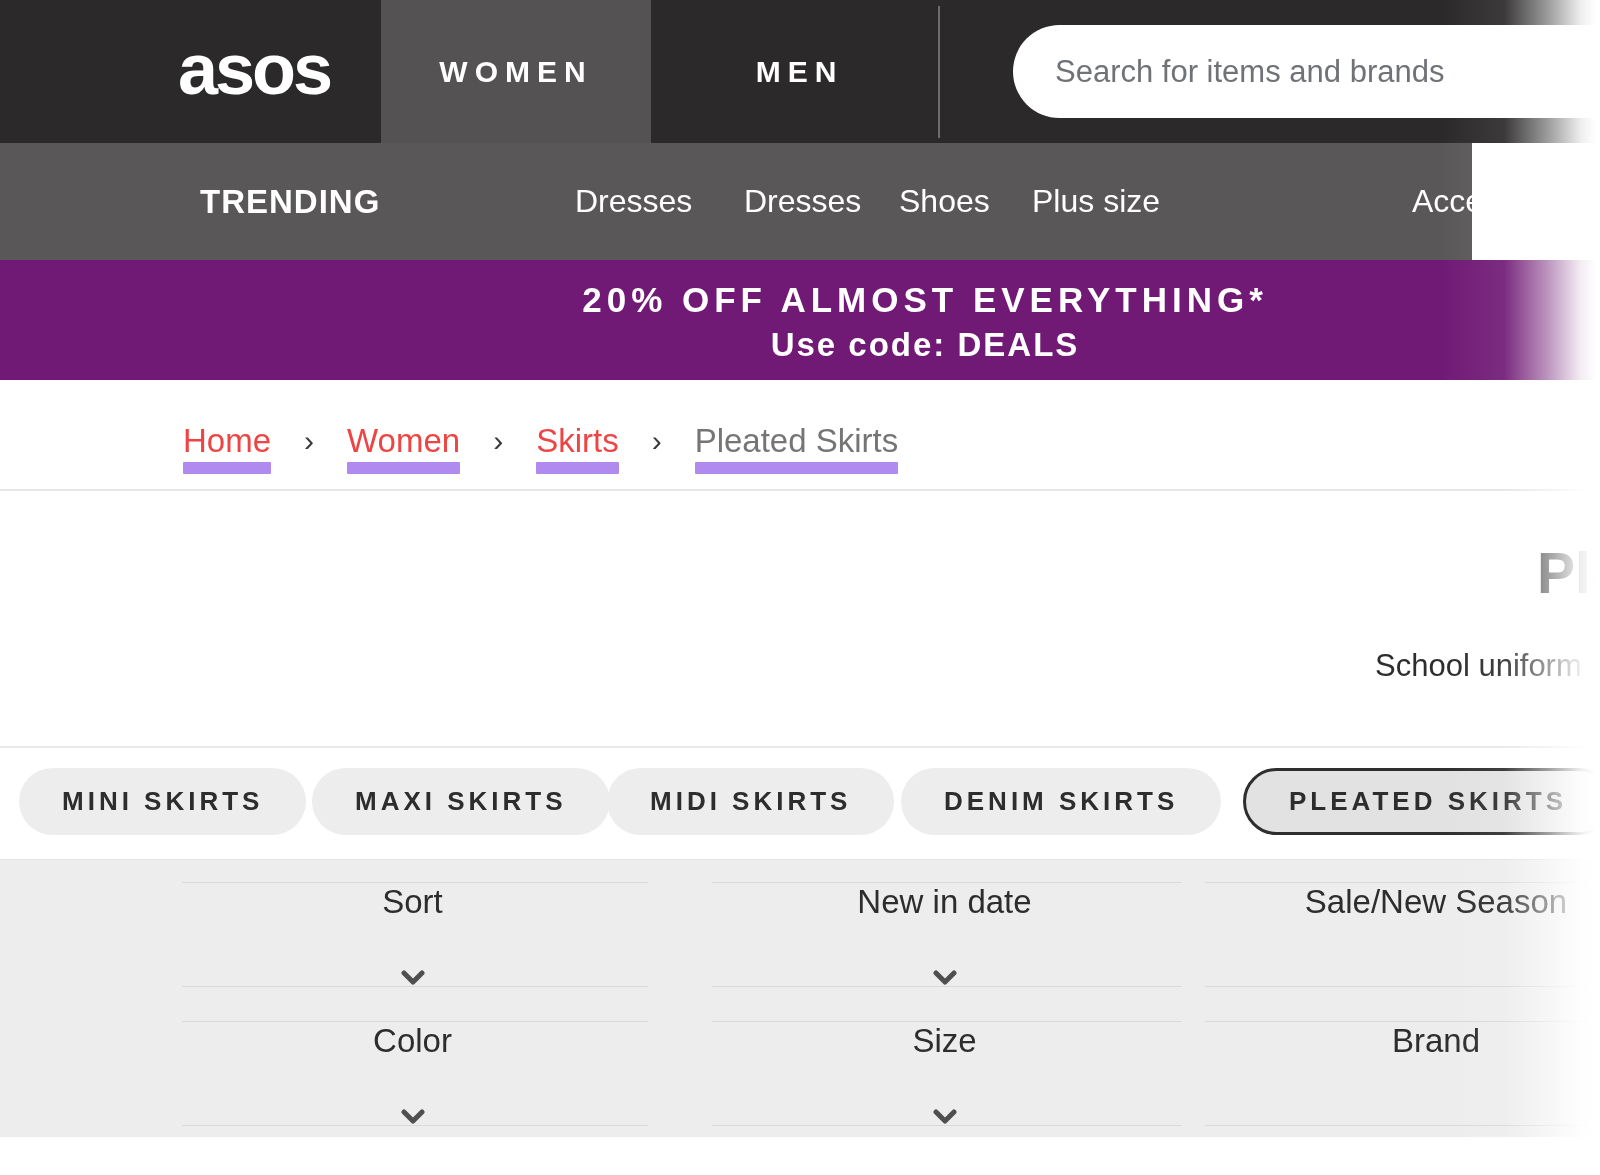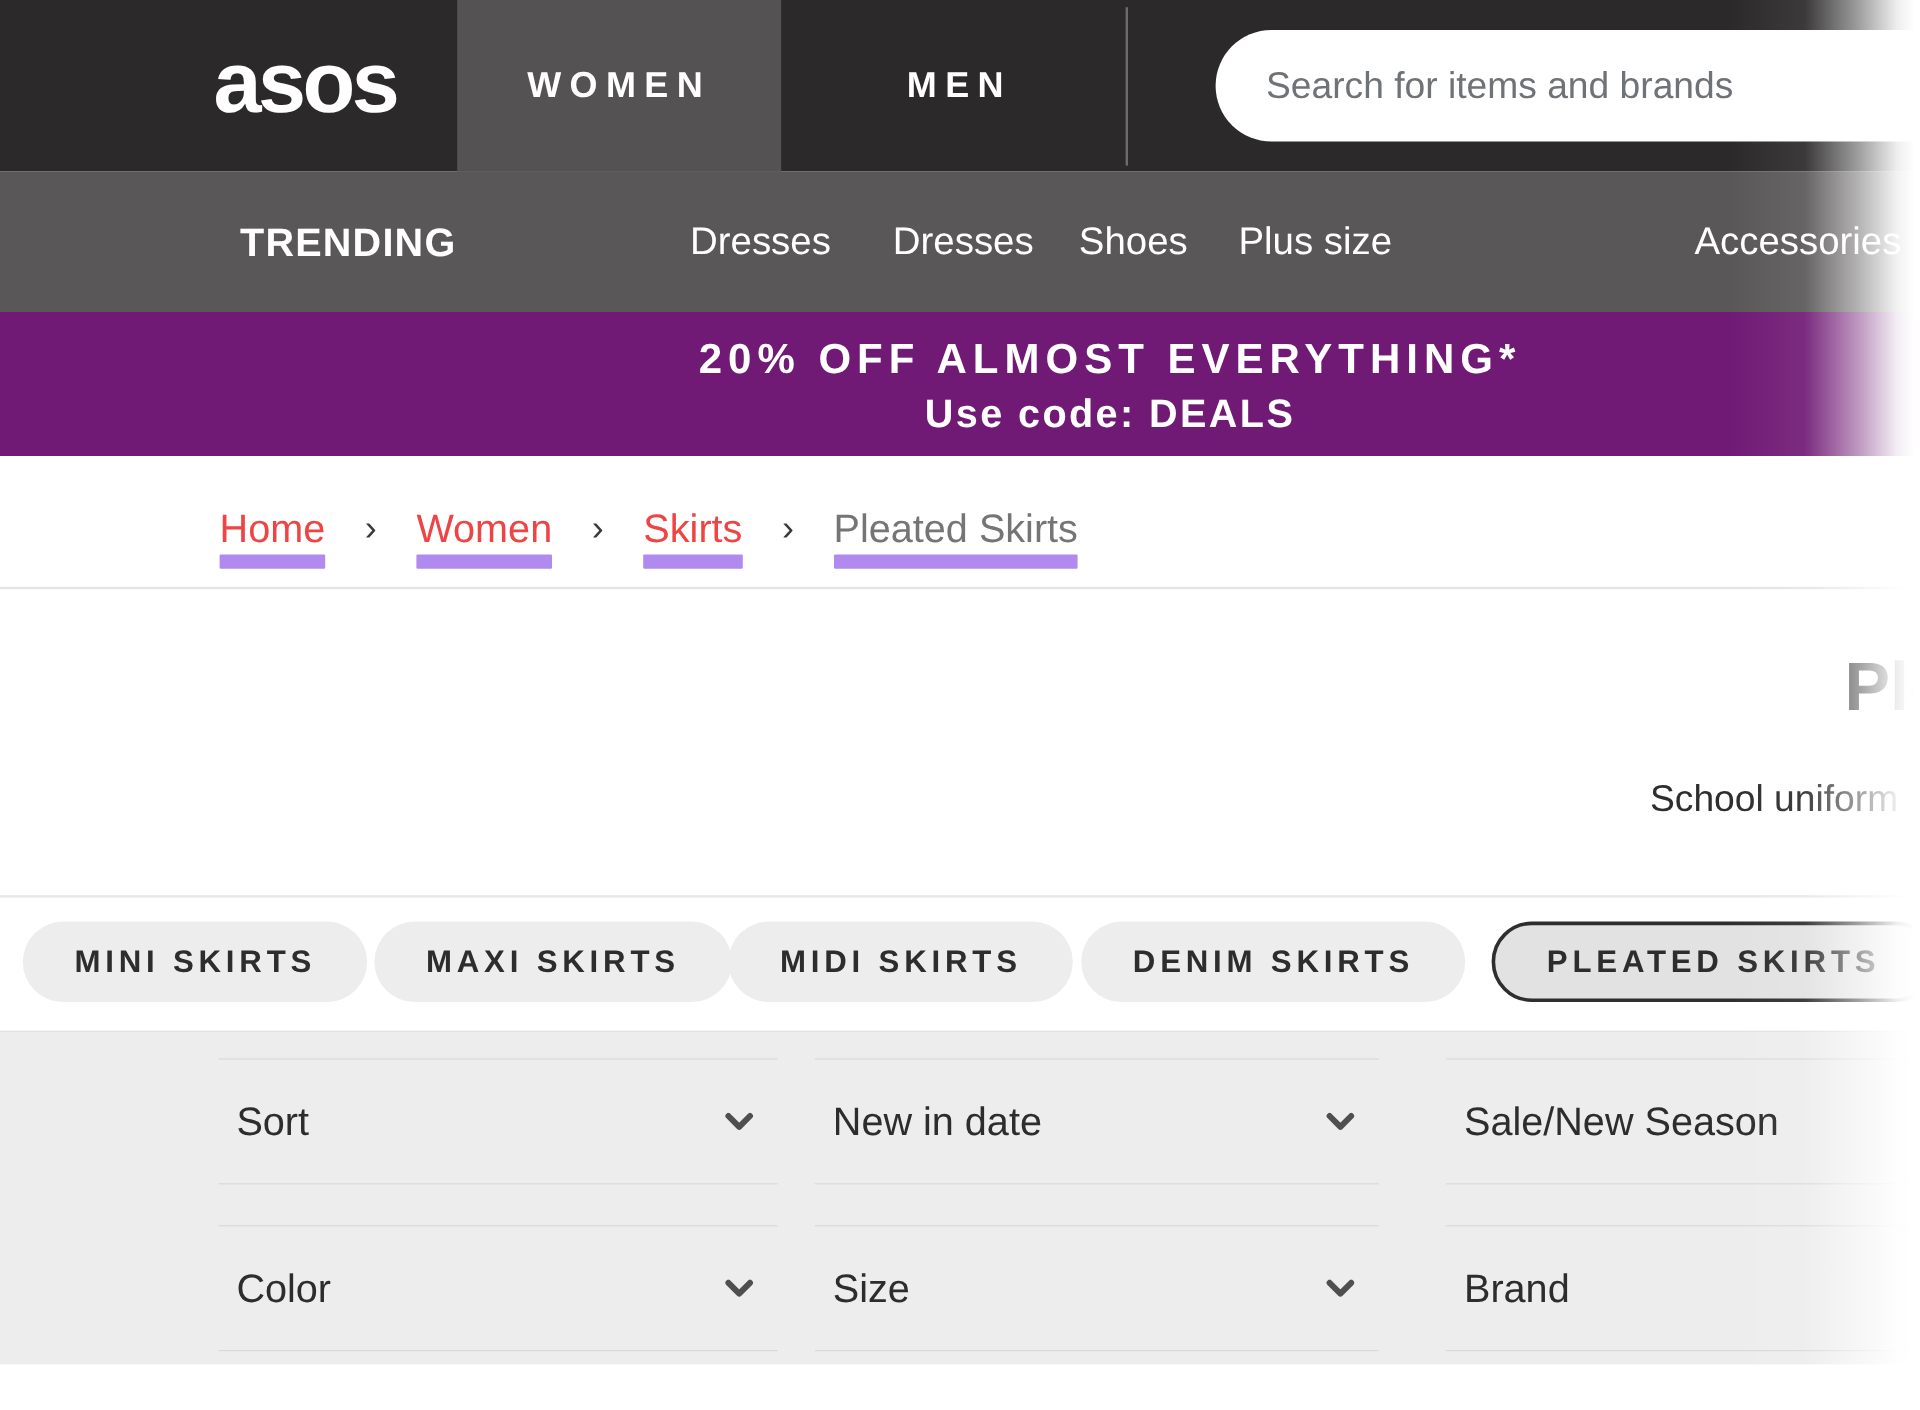--- a/index.html
+++ b/index.html
@@ -23,21 +23,21 @@
   .tab-men   { left:651px; width:297px; background:transparent; }
   .header-vdivider { position:absolute; left:938px; top:6px; width:2px; height:132px; background:#6e6b6c; }
   .search-pill {
     position:absolute; left:1013px; top:25px; width:650px; height:93px;
     background:#fff; border:none; border-radius:47px; outline:none;
     font-family:"Liberation Sans", sans-serif; font-size:31px; color:#444; padding:0 30px 0 42px;
   }
   .search-pill::placeholder { color:#6f7276; opacity:1; }
 
   
-  .nav { position:absolute; left:0; top:143px; width:1600px; height:117px; background:#5a5758; }
+  .nav { position:absolute; left:0; top:143px; width:1472px; height:117px; background:#5a5758; }
   .nav-item {
     position:absolute; top:0; height:117px; line-height:117px;
     color:#fff; font-size:32px; cursor:pointer; white-space:nowrap;
   }
   .nav-item.trending { font-weight:bold; font-size:33px; letter-spacing:1px; }
 
   
   .banner { position:absolute; left:0; top:260px; width:1600px; height:120px; background:#701a75; overflow:hidden; cursor:pointer; }
   .banner-inner { position:absolute; left:0; top:0; width:1850px; text-align:center; color:#fff; }
   .banner-line1 { margin-top:20px; font-size:35px; font-weight:bold; letter-spacing:5px; }
@@ -70,28 +70,28 @@
     background:#ededed; border-radius:34px; font-size:26px; font-weight:bold;
     letter-spacing:4px; color:#2d2d2d; white-space:nowrap; cursor:pointer;
   }
   .pill.selected { background:#e2e2e2; border:3px solid #2e2e2e; line-height:61px; }
 
   
   .filter-section { position:absolute; left:0; top:859px; width:1600px; height:278px; background:#ededed; border-top:1px solid #e2e2e2; }
   .filter-cell {
     position:absolute; height:105px; border-top:1px solid #d9d9d9; border-bottom:1px solid #d9d9d9;
     display:flex; align-items:center; justify-content:space-between;
-    padding:0 20px 0 15px; cursor:pointer;
+    padding:0 20px 0 15px; cursor:pointer;flex-direction:column;
   }
   .filter-label { font-size:33px; color:#2d2d2d; }
   .chev { width:24px; height:16px; flex:none; }
   .r1 { top:22px; }
   .r2 { top:161px; }
   .c1 { left:182px; width:466px; }
-  .c2 { left:679px; width:470px; }
+  .c2 { left:712px; width:470px; }
   .c3 { left:1205px; width:467px; }
 
   
   .edge-fade {
     position:absolute; right:0; top:0; width:160px; height:1175px; pointer-events:none; z-index:50;
     background:linear-gradient(to right, rgba(255,255,255,0) 0%, rgba(255,255,255,0.08) 40%,
       rgba(255,255,255,0.55) 68%, rgba(255,255,255,0.92) 88%, #ffffff 97%);
   }
 </style>
 </head>

